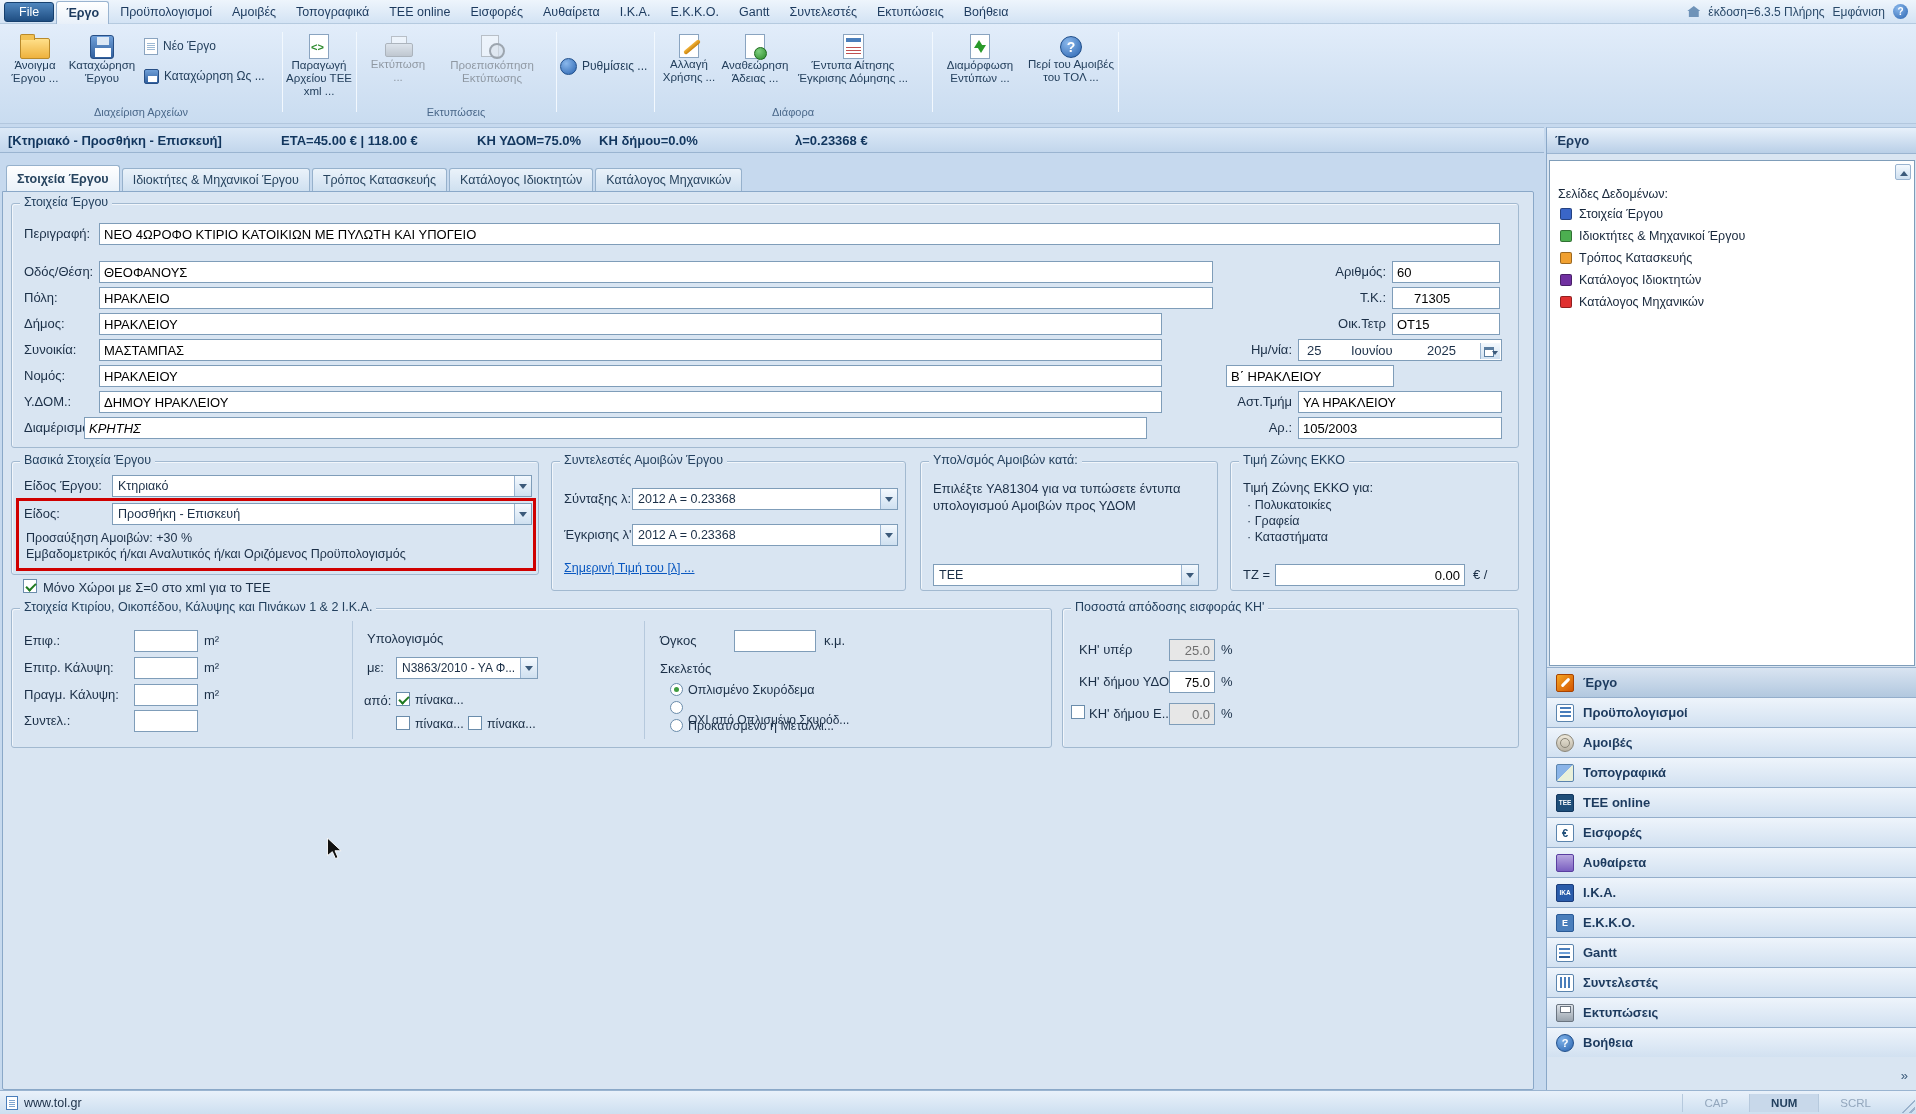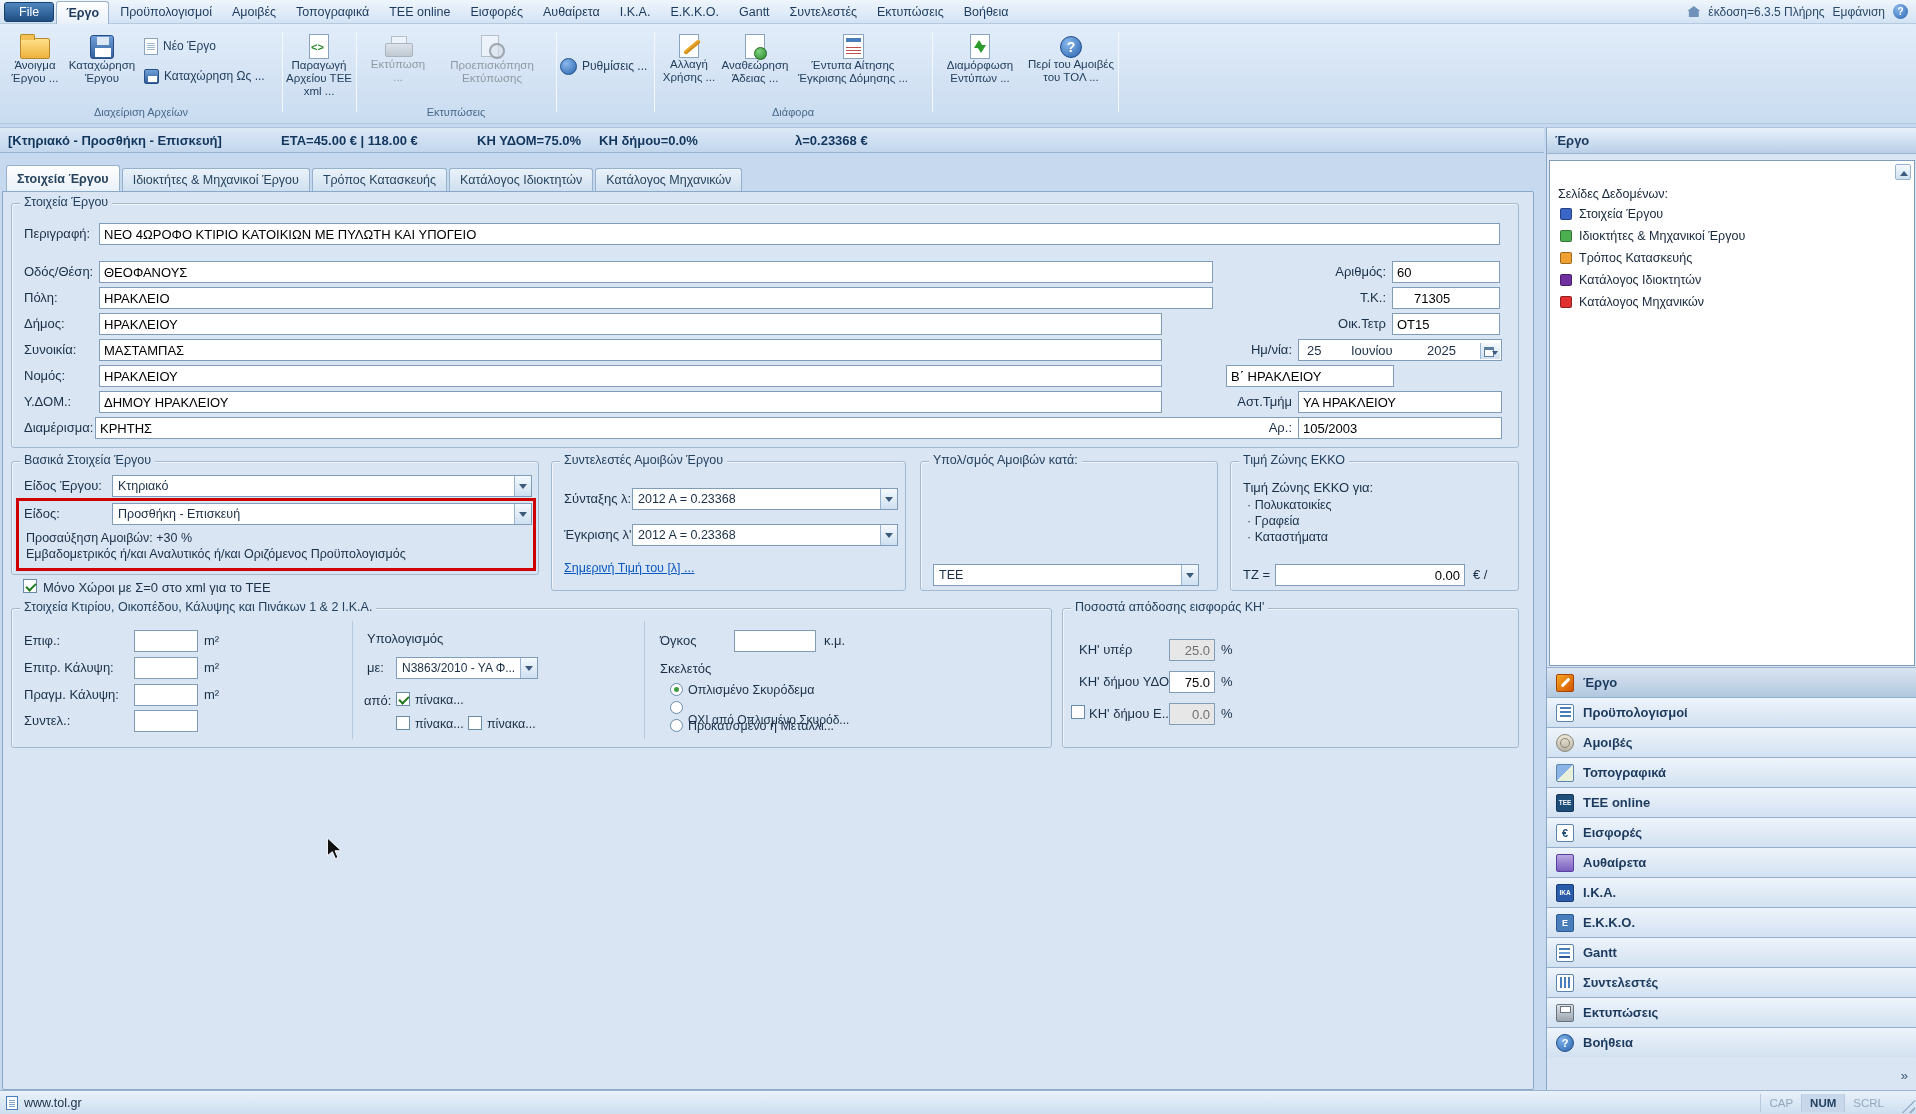--- a/index.html
+++ b/index.html
@@ -125,21 +125,21 @@
   .nico-ekty::after{content:"";width:9px;height:5px;background:#fff;border:1px solid #6a7480;margin-top:-6px}
   .nico-voith{background:radial-gradient(circle at 35% 30%,#7fb2e8,#2a64b0);border-radius:50%;border:1px solid #1f4e8a;color:#fff;font-size:11px;font-weight:bold}
   .nico-voith::after{content:"?"}
   .chev{position:absolute;right:8px;top:940px;font-size:13px;color:#3a5a7a;cursor:pointer}
   
   .statusbar{position:absolute;left:0;top:1090px;width:1916px;height:24px;background:linear-gradient(#e9f1fa,#cdded0);background:linear-gradient(#e9f1fa,#cddff0);border-top:1px solid #9ab4d0;display:flex;align-items:center;padding:0 6px;gap:6px}
   .ic-page-s{width:12px;height:14px;background:#fff;border:1px solid #4a7ebb;position:relative;flex:none}
   .ic-page-s::after{content:"";position:absolute;left:2px;top:2px;right:2px;height:8px;background:repeating-linear-gradient(#fff 0 1px,#7fa6d0 1px 2px)}
   .sb-url{font-size:12.5px;color:#1b2f47}
   .sb-keys{margin-left:auto;display:flex;align-items:center;height:18px;margin-right:18px}
-  .sb-key{padding:0 8px;font-size:11.5px;color:#93a7bd;border-left:1px solid #b6c9dd;height:18px;display:flex;align-items:center}
+  .sb-key{padding:0 21px;font-size:11.5px;color:#93a7bd;border-left:1px solid #b6c9dd;height:18px;display:flex;align-items:center}
   .sb-key.on{color:#23405e;font-weight:bold;background:#c8d8ea}
   .grip{position:absolute;right:1px;bottom:1px;width:14px;height:14px;background:repeating-linear-gradient(135deg,#9ab2cc 0 2px,transparent 2px 5px);clip-path:polygon(100% 0,100% 100%,0 100%)}
   .cursor{position:absolute;z-index:99;pointer-events:none}
 </style>
 </head>
 <body>
 
 <div class="menubar">
   <div class="file-btn">File</div>
   <div class="mtab active">Έργο</div>
@@ -297,21 +297,21 @@
     <input class="txt" style="left: 87px; top: 161px; width: 1063px;" value="ΗΡΑΚΛΕΙΟΥ">
     <span class="lbl r" style="left:1160px;top:164px;width:120px">Δ.Ο.Υ.:</span>
     <input class="txt" style="left: 1214px; top: 161px; width: 168px;" value="Β΄ ΗΡΑΚΛΕΙΟΥ">
 
     <span class="lbl" style="left:12px;top:190px">Υ.ΔΟΜ.:</span>
     <input class="txt" style="left: 87px; top: 187px; width: 1063px;" value="ΔΗΜΟΥ ΗΡΑΚΛΕΙΟΥ">
     <span class="lbl r" style="left:1160px;top:190px;width:120px">Αστ.Τμήμ</span>
     <input class="txt" style="left: 1286px; top: 187px; width: 204px;" value="ΥΑ ΗΡΑΚΛΕΙΟΥ">
 
     <span class="lbl" style="left:12px;top:216px">Διαμέρισμα:</span>
-    <input class="txt" style="left: 83px; top: 213px; width: 1214px;" value="ΚΡΗΤΗΣ">
+    <input class="txt" style="left: 72px; top: 213px; width: 1063px; font-style: italic;" value="ΚΡΗΤΗΣ">
     <span class="lbl r" style="left:1160px;top:216px;width:120px">Αρ.:</span>
     <input class="txt" style="left: 1286px; top: 213px; width: 204px;" value="105/2003">
   </div>
 
   <div class="gb" style="left:8px;top:269px;width:528px;height:114px">
     <span class="gb-t">Βασικά Στοιχεία Έργου</span>
     <span class="l bl lbl" style="left:12px;top:16px">Είδος Έργου:</span>
     <div class="combo" style="left:100px;top:13px;width:420px">
       <span class="ct">Κτηριακό</span>
         <span class="ca"></span>
@@ -340,20 +340,21 @@
     <span class="lbl" style="left:12px;top:65px">Έγκρισης λ':</span>
     <div class="combo" style="left:80px;top:62px;width:266px">
       <span class="ct">2012 A = 0.23368</span>
         <span class="ca"></span>
     </div>
     <span class="lnk" style="left:12px;top:99px">Σημερινή Τιμή του [λ] ...</span>
   </div>
 
   <div class="gb" style="left:917px;top:269px;width:298px;height:130px">
     <span class="gb-t">Υπολ/σμός Αμοιβών κατά:</span>
+    <div class="lbl" style="left:12px;top:18px;width:272px;white-space:normal;line-height:17px">Επιλέξτε ΥΑ81304 για να τυπώσετε έντυπα υπολογισμού Αμοιβών προς ΥΔΟΜ</div>
     <div class="combo" style="left:12px;top:102px;width:266px">
       <span class="ct">ΤΕΕ</span>
         <span class="ca"></span>
     </div>
   </div>
 
   <div class="gb" style="left:1227px;top:269px;width:289px;height:130px">
     <span class="gb-t">Τιμή Ζώνης ΕΚΚΟ</span>
     <span class="lbl" style="left:12px;top:18px">Τιμή Ζώνης ΕΚΚΟ για:</span>
     <span class="lbl" style="left:16px;top:36px;font-size:12.5px">· Πολυκατοικίες</span>

